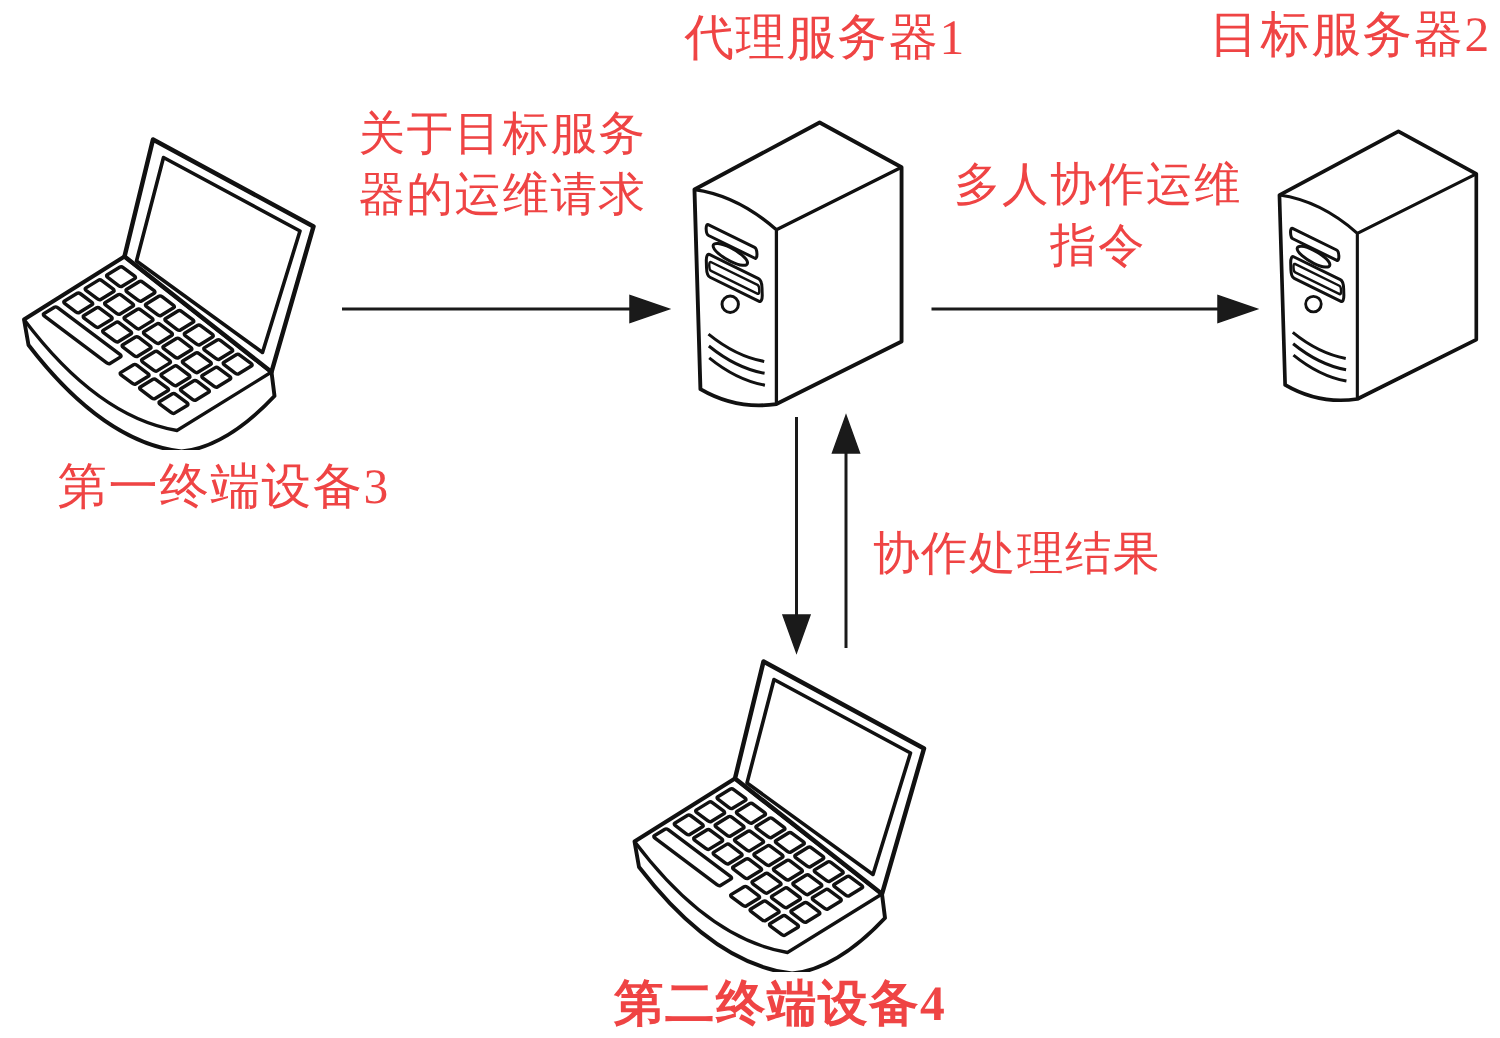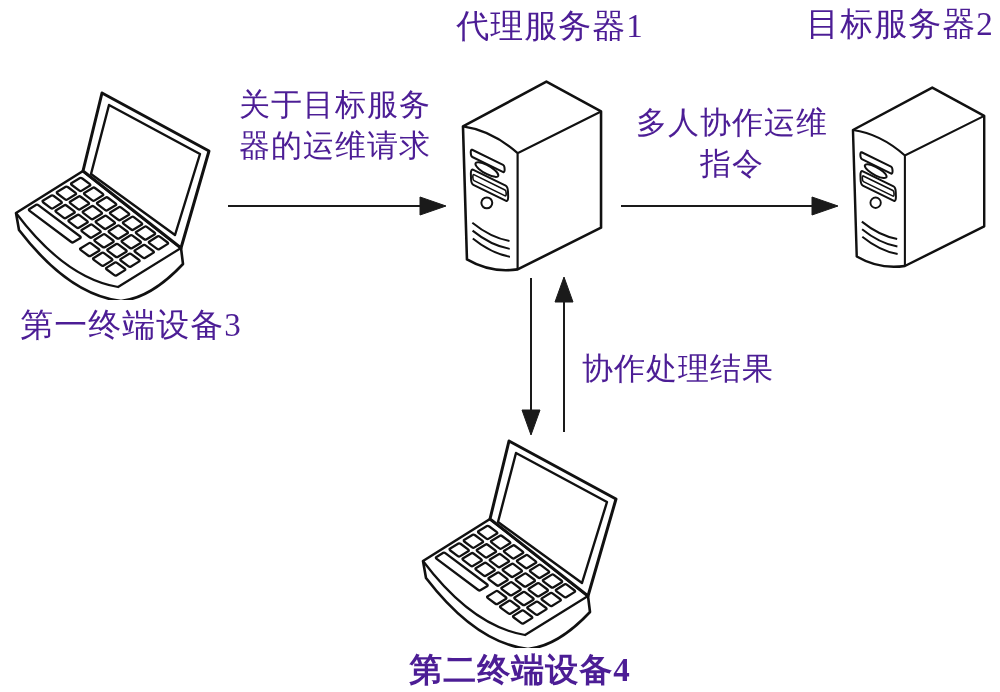--- a/index.html
+++ b/index.html
@@ -1,18 +1,18 @@
 <!DOCTYPE html>
 <html><head>
 <meta charset="utf-8">
 <style>
   html,body{margin:0;padding:0;background:#fff;}
   .canvas{
     position:relative;width:1000px;height:692px;background:#fff;
-    font-family:"Liberation Serif","DejaVu Serif",serif;color:#4c1d95;
+    font-family:"Liberation Serif","DejaVu Serif",serif;color:#ef4444;
     overflow:hidden;
   }
   .defs{position:absolute;width:0;height:0;overflow:hidden;}
   .icon{position:absolute;}
   .icon svg{width:100%;height:100%;display:block;}
   .node-label{
     position:absolute;font-size:33px;letter-spacing:1px;
     text-align:center;white-space:pre-line;line-height:41px;
   }
   .edge-label{
@@ -120,25 +120,25 @@
     <g>
       <line x1="564" y1="432" x2="564" y2="301"></line>
       <polygon points="564,277 555,302 573,302"></polygon>
     </g>
   </svg>
 
   <div class="node-label" style="left:420px;top:6px;width:260px;">代理服务器1</div>
 
   <div class="node-label" style="left:770px;top:4px;width:260px;">目标服务器2</div>
 
-  <div class="node-label" style="left:0px;top:305px;width:240px;padding-left:11px;">第一终端设备3</div>
+  <div class="node-label" style="left:18px;top:305px;width:240px;padding-left:11px;">第一终端设备3</div>
 
   <div class="node-label" style="left:400px;top:650px;width:240px;font-weight:bold;">第二终端设备4</div>
 
-  <div class="edge-label" style="left:225px;top:84px;width:220px;">关于目标服务
+  <div class="edge-label" style="left:225px;top:68px;width:220px;">关于目标服务
 器的运维请求</div>
 
   <div class="edge-label" style="left:622px;top:102px;width:220px;">多人协作运维
 指令</div>
 
 
   <div class="edge-label" style="left:568px;top:348px;width:220px;">协作处理结果</div>
 
 </div>
 

